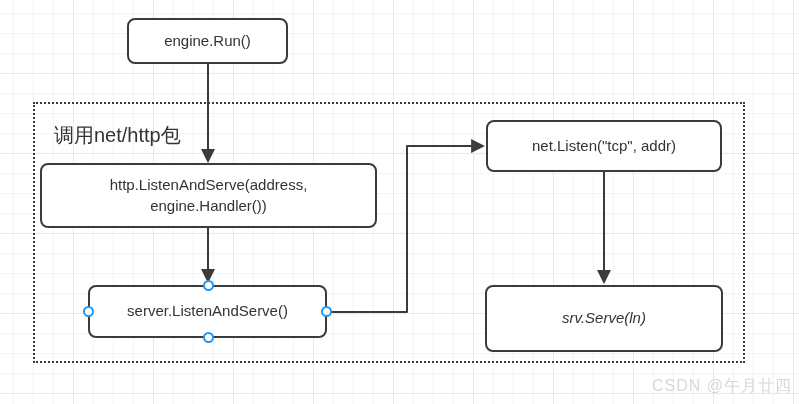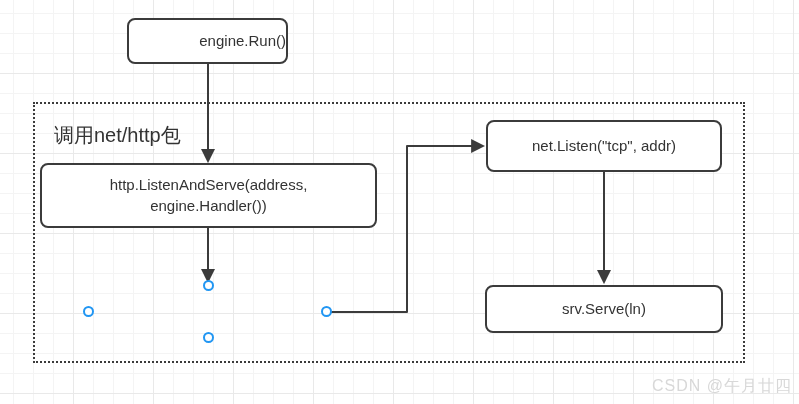--- a/index.html
+++ b/index.html
@@ -48,25 +48,25 @@
     border-radius: 8px;
     display: flex;
     align-items: center;
     justify-content: center;
     text-align: center;
     font-size: 15px;
     color: #333333;
     line-height: 1.35;
   }
   .node .label { white-space: pre-line; }
-  #node-engine-run        { left: 127px; top: 18px;  width: 161px; height: 46px; justify-content: flex-end; }
+  #node-engine-run        { left: 127px; top: 18px;  width: 161px; height: 46px; }
   #node-http-las          { left: 40px;  top: 163px; width: 337px; height: 65px; }
   #node-server-las        { left: 88px;  top: 285px; width: 239px; height: 53px; }
   #node-net-listen        { left: 486px; top: 120px; width: 236px; height: 52px; }
-  #node-srv-serve         { left: 485px; top: 285px; width: 238px; height: 48px; }
+  #node-srv-serve         { left: 485px; top: 285px; width: 238px; height: 67px; font-style: italic; }
   .handle {
     position: absolute;
     width: 11px; height: 11px;
     border: 2px solid #2196f3;
     border-radius: 50%;
     background: #ffffff;
     z-index: 5;
   }
   #handle-top    { left: 203px; top: 280px; }
   #handle-bottom { left: 203px; top: 332px; }
@@ -106,20 +106,23 @@
 
   <div class="node" id="node-engine-run">
     <span class="label">engine.Run()</span>
   </div>
 
   <div class="node" id="node-http-las">
     <span class="label">http.ListenAndServe(address,
 engine.Handler())</span>
   </div>
 
+  <div class="node" id="node-server-las">
+    <span class="label">server.ListenAndServe()</span>
+  </div>
 
   <div class="handle" id="handle-top"></div>
   <div class="handle" id="handle-bottom"></div>
   <div class="handle" id="handle-left"></div>
   <div class="handle" id="handle-right"></div>
 
   <div class="node" id="node-net-listen">
     <span class="label">net.Listen("tcp", addr)</span>
   </div>
 

